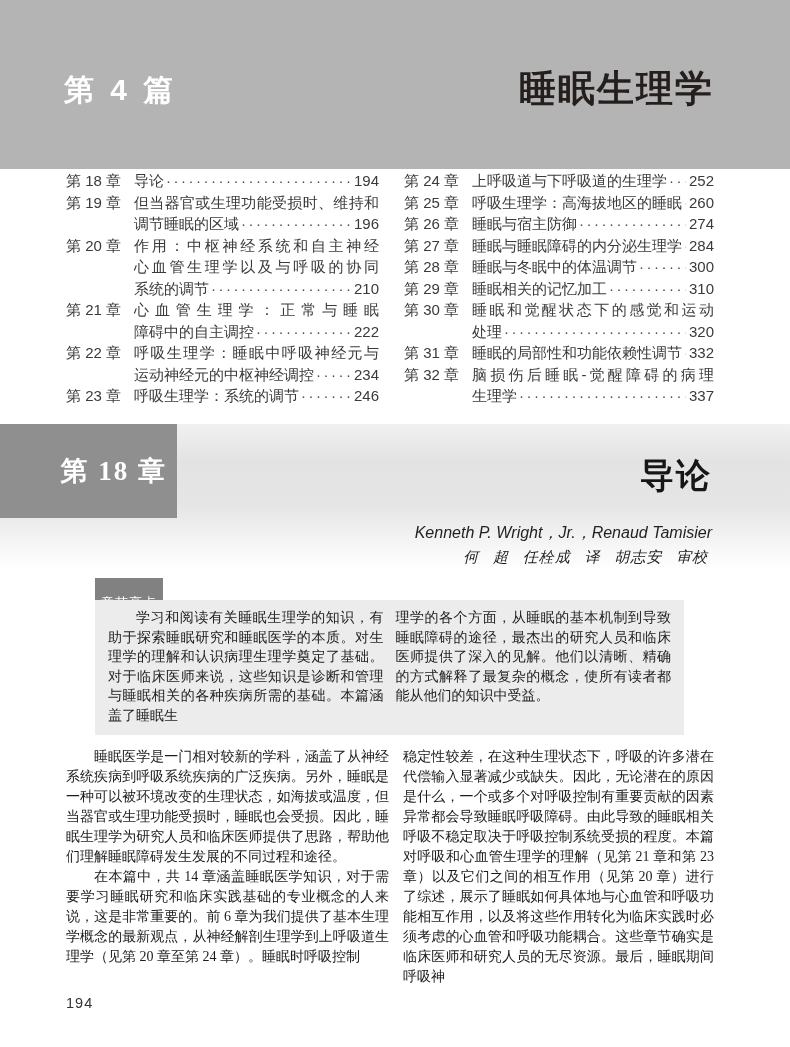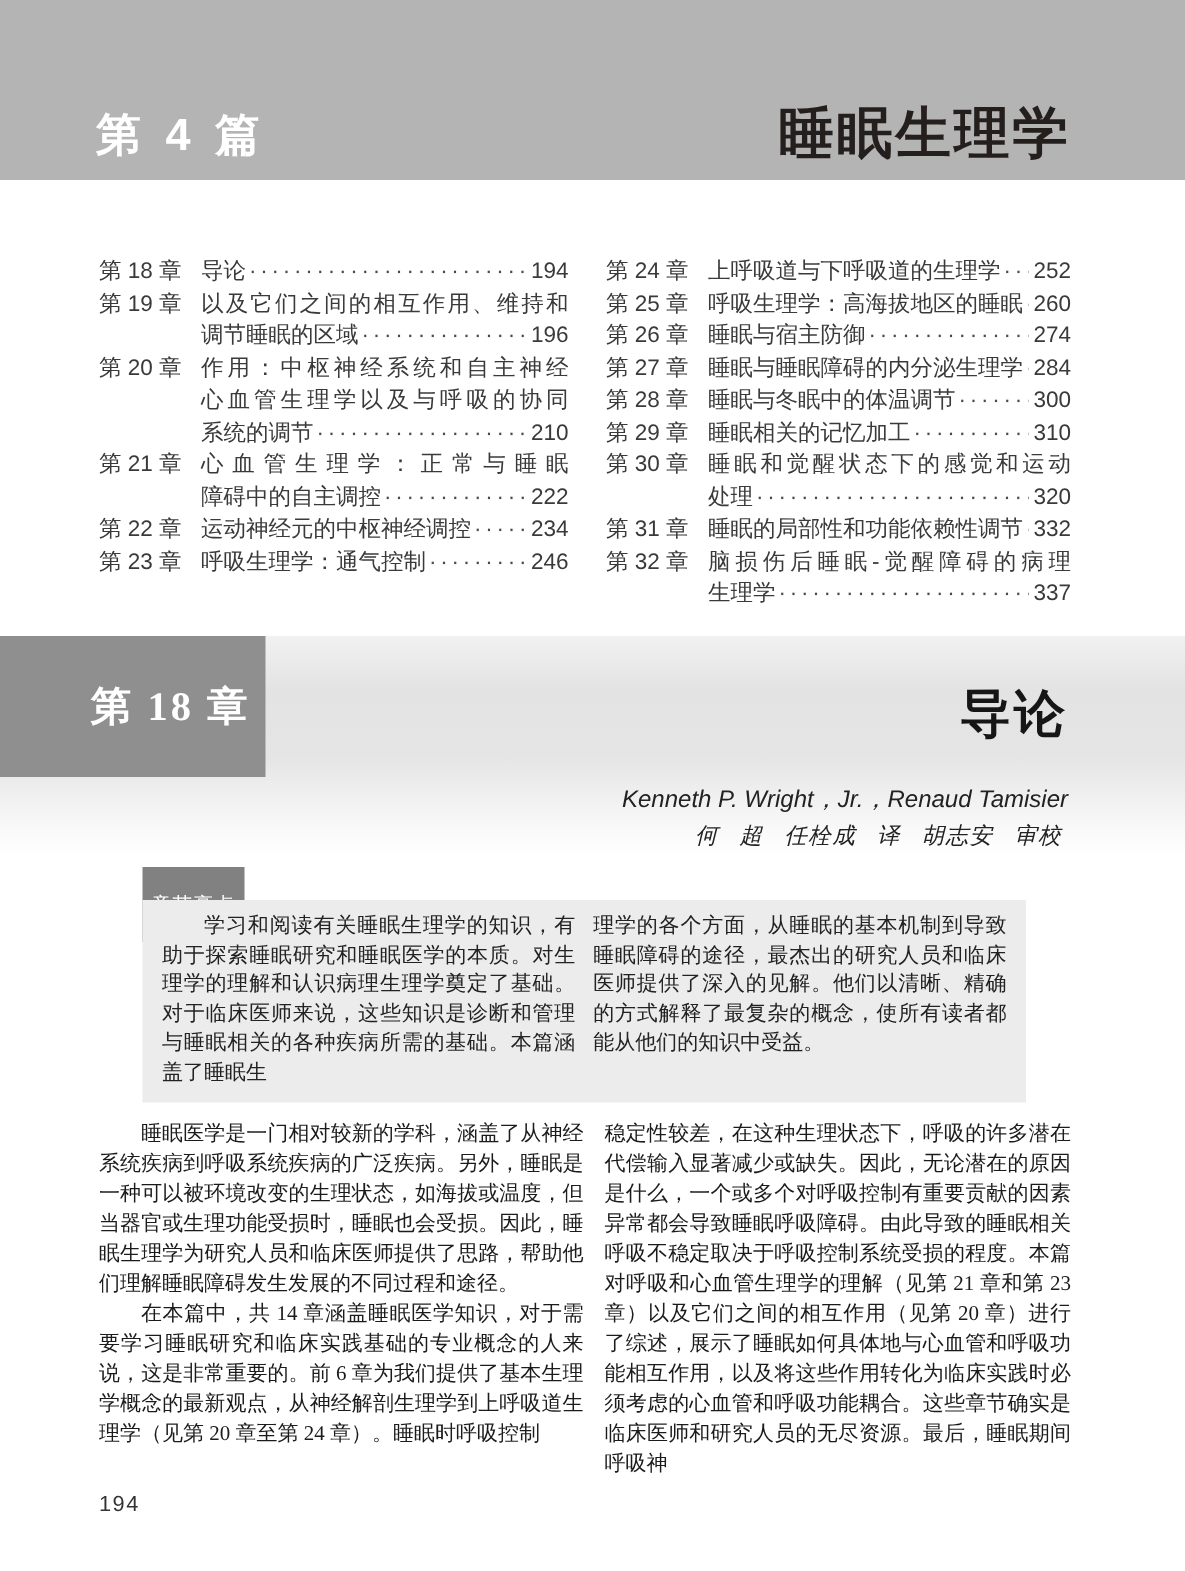--- a/index.html
+++ b/index.html
@@ -1,20 +1,20 @@
 <!DOCTYPE html>
 <html><head>
 <meta charset="utf-8">
 <style>
   html,body{margin:0;padding:0;background:#fff;}
   .page{position:relative;width:790px;height:1047px;background:#ffffff;overflow:hidden;
         font-family:"Liberation Sans",sans-serif;color:#1e1e1e;}
 
   
-  .top-band{position:absolute;left:0;top:0;width:790px;height:120px;background:#b4b4b4;}
+  .top-band{position:absolute;left:0;top:0;width:790px;height:169px;background:#b4b4b4;}
   .part-label{position:absolute;left:64px;top:70px;font-size:30px;font-weight:600;
               color:#ffffff;letter-spacing:4px;font-family:"Liberation Sans",sans-serif;}
   .part-title{position:absolute;right:76px;top:64px;font-size:37px;font-weight:bold;
               color:#241f1d;letter-spacing:2px;font-family:"Liberation Serif",serif;margin-left:24px;}
 
   
   .toc{position:absolute;left:66px;top:170px;width:648px;display:flex;gap:25px;}
   .toc-col{font-size:15px;line-height:21.5px;color:#3a3a3a;}
   .toc-col.left{width:313px;}
   .toc-col.right{width:310px;}
@@ -84,21 +84,21 @@
             <div class="toc-line last">
               <span class="t">导论</span>
               <span class="dots"></span>
               <span class="pg">194</span>
             </div>
           </div>
         </div>
         <div class="toc-entry">
           <span class="toc-ch">第 19 章</span>
           <div class="toc-body">
-            <div class="toc-line mid">以及它们之间的相互作用、维持和</div>
+            <div class="toc-line mid">但当器官或生理功能受损时、维持和</div>
             <div class="toc-line last">
               <span class="t">调节睡眠的区域</span>
               <span class="dots"></span>
               <span class="pg">196</span>
             </div>
           </div>
         </div>
         <div class="toc-entry">
           <span class="toc-ch">第 20 章</span>
           <div class="toc-body">
@@ -118,32 +118,33 @@
             <div class="toc-line last">
               <span class="t">障碍中的自主调控</span>
               <span class="dots"></span>
               <span class="pg">222</span>
             </div>
           </div>
         </div>
         <div class="toc-entry">
           <span class="toc-ch">第 22 章</span>
           <div class="toc-body">
+            <div class="toc-line mid">呼吸生理学：睡眠中呼吸神经元与</div>
             <div class="toc-line last">
               <span class="t">运动神经元的中枢神经调控</span>
               <span class="dots"></span>
               <span class="pg">234</span>
             </div>
           </div>
         </div>
         <div class="toc-entry">
           <span class="toc-ch">第 23 章</span>
           <div class="toc-body">
             <div class="toc-line last">
-              <span class="t">呼吸生理学：通气控制</span>
+              <span class="t">呼吸生理学：系统的调节</span>
               <span class="dots"></span>
               <span class="pg">246</span>
             </div>
           </div>
         </div>
       </div>
     <div class="toc-col right" id="toc-right">
         <div class="toc-entry">
           <span class="toc-ch">第 24 章</span>
           <div class="toc-body">

